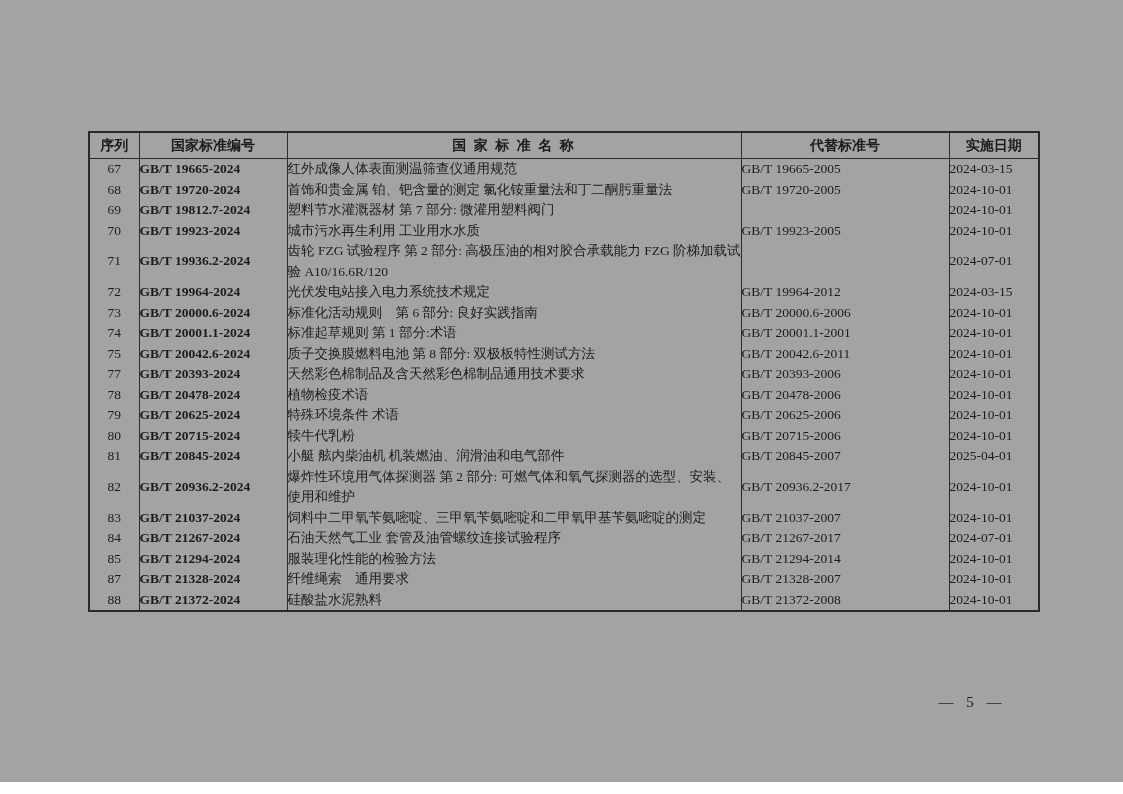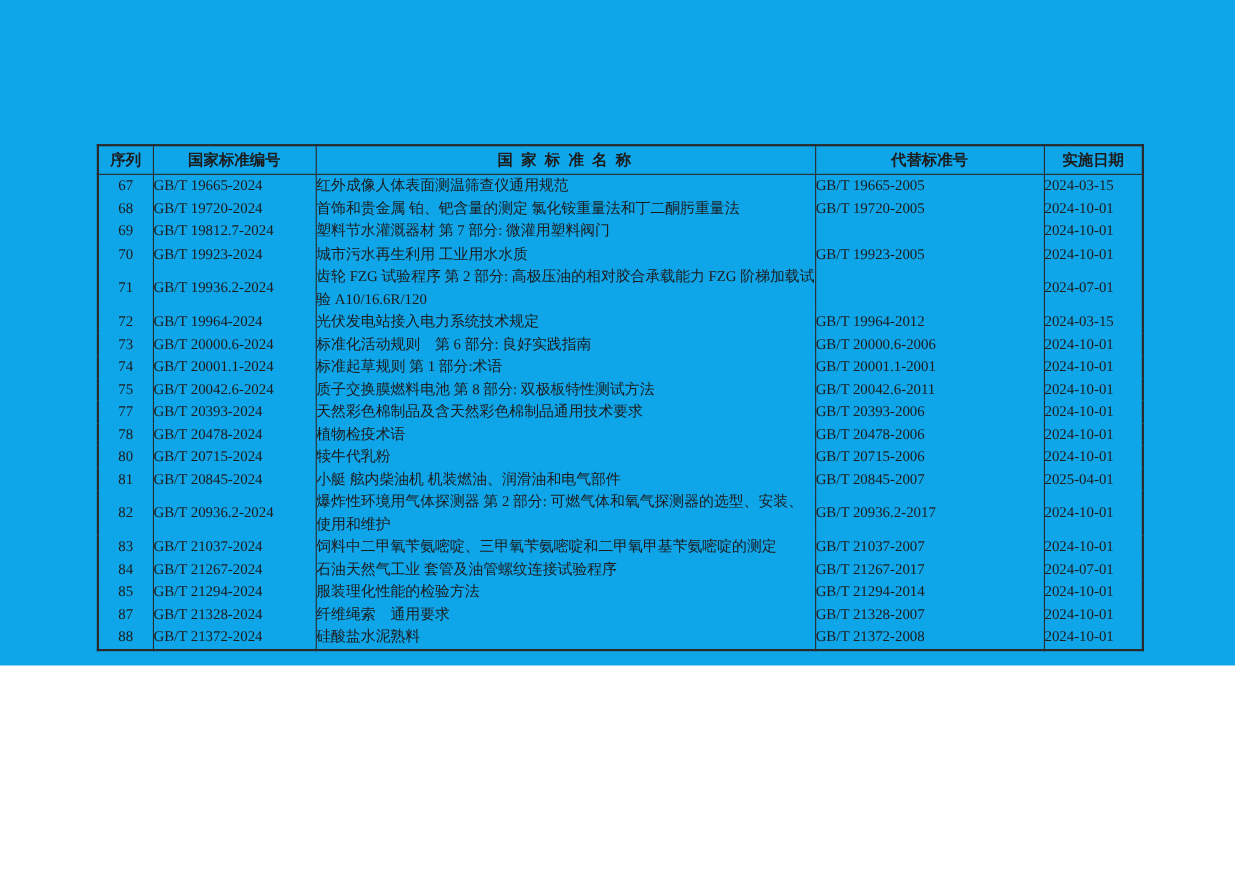--- a/index.html
+++ b/index.html
@@ -8,22 +8,22 @@
     background: #ffffff;
     width: 1123px;
     height: 794px;
     font-family: "Liberation Serif", "DejaVu Serif", serif;
     color: #1c1c1c;
     -webkit-font-smoothing: antialiased;
   }
   .page {
     position: relative;
     width: 1123px;
-    height: 605px;
-    background: #0ea5e9;
+    height: 782px;
+    background: #a3a3a3;
     overflow: hidden;
   }
   table.standards {
     position: absolute;
     left: 88px;
     top: 131px;
     width: 950px;
     border-collapse: collapse;
     table-layout: fixed;
     border: 2px solid #2a2a2a;
@@ -40,21 +40,21 @@
   }
   table.standards th.name-header { letter-spacing: 2px; }
   table.standards td {
     vertical-align: middle;
     line-height: 20.5px;
     padding: 0;
     overflow: hidden;
   }
   .col-border { border-left: 1px solid #2a2a2a; }
   td.seq-cell { text-align: center; }
-  td.code-cell { padding-left: 9px; }
+  td.code-cell { padding-left: 9px; font-weight: bold; }
   td.name-cell { padding-left: 7px; padding-right: 4px; }
   td.replaced-cell { padding-left: 10px; }
   td.date-cell { padding-left: 10px; }
   .page-footer {
     position: absolute;
     left: 880px;
     top: 694px;
     width: 180px;
     text-align: center;
     font-size: 15px;
@@ -156,20 +156,27 @@
           <td class="date-cell col-border">2024-10-01</td>
         </tr>
         <tr>
           <td class="seq-cell">78</td>
           <td class="code-cell col-border">GB/T 20478-2024</td>
           <td class="name-cell col-border">植物检疫术语</td>
           <td class="replaced-cell col-border">GB/T 20478-2006</td>
           <td class="date-cell col-border">2024-10-01</td>
         </tr>
         <tr>
+          <td class="seq-cell">79</td>
+          <td class="code-cell col-border">GB/T 20625-2024</td>
+          <td class="name-cell col-border">特殊环境条件 术语</td>
+          <td class="replaced-cell col-border">GB/T 20625-2006</td>
+          <td class="date-cell col-border">2024-10-01</td>
+        </tr>
+        <tr>
           <td class="seq-cell">80</td>
           <td class="code-cell col-border">GB/T 20715-2024</td>
           <td class="name-cell col-border">犊牛代乳粉</td>
           <td class="replaced-cell col-border">GB/T 20715-2006</td>
           <td class="date-cell col-border">2024-10-01</td>
         </tr>
         <tr>
           <td class="seq-cell">81</td>
           <td class="code-cell col-border">GB/T 20845-2024</td>
           <td class="name-cell col-border">小艇 舷内柴油机 机装燃油、润滑油和电气部件</td>

